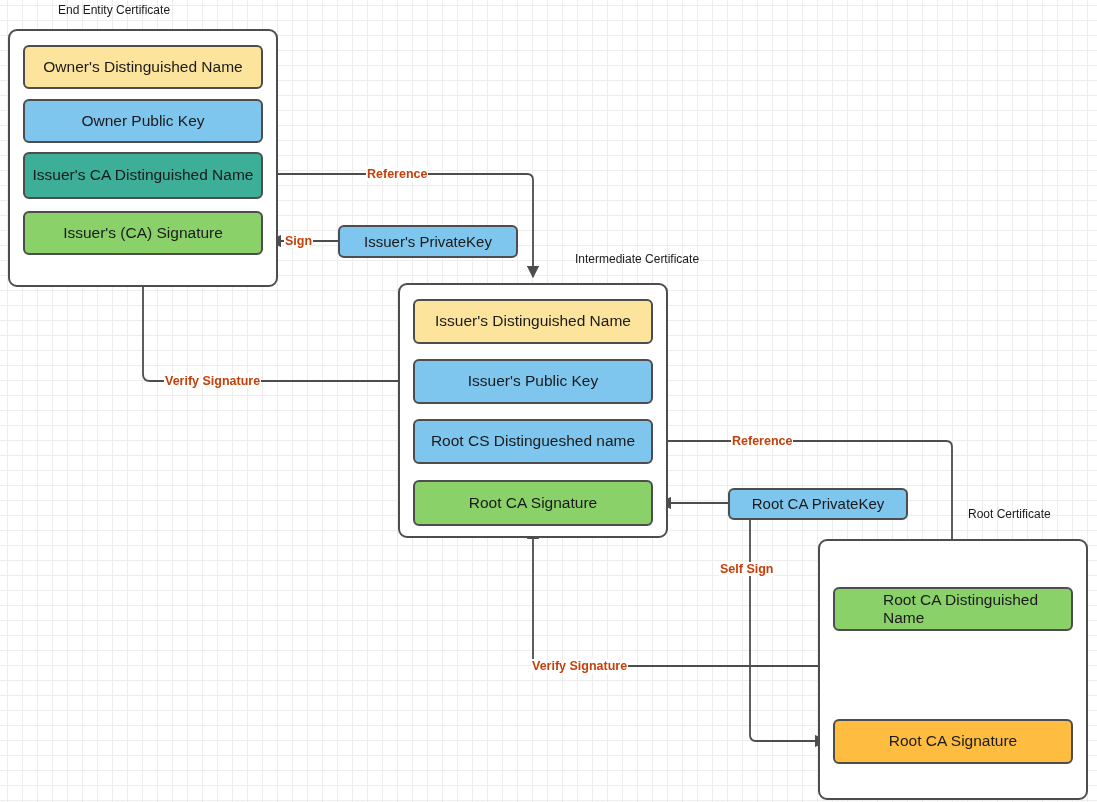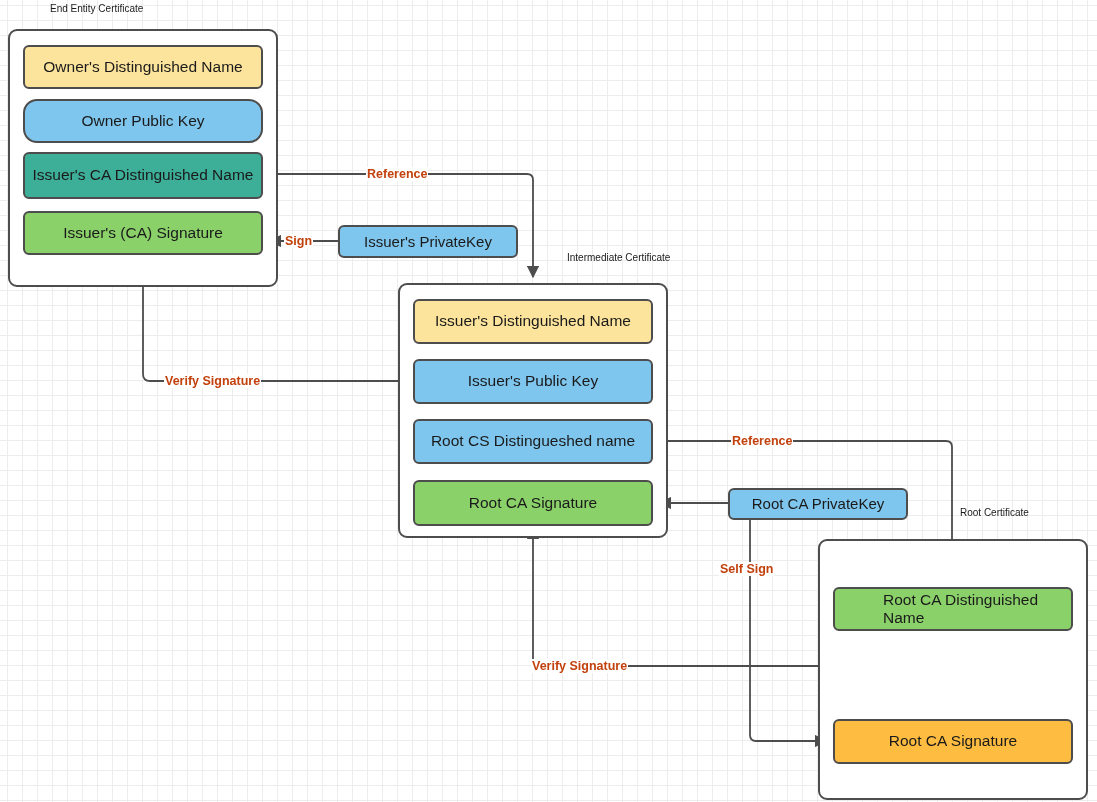--- a/index.html
+++ b/index.html
@@ -45,22 +45,23 @@
     align-items: center;
     justify-content: center;
     color: #1a1a1a;
     font-size: 15.5px;
     line-height: 1.18;
     padding: 0 6px;
   }
   .group-title {
     position: absolute;
     color: #1a1a1a;
-    font-size: 10px;
+    font-size: 12px;
     white-space: nowrap;
+    margin-left: 8px;
   }
   .edge-label {
     position: absolute;
     color: #c2410c;
     font-size: 12.5px;
     font-weight: bold;
     white-space: nowrap;
     background: #ffffff;
     padding: 0 1px;
     line-height: 14px;
@@ -94,21 +95,21 @@
   </svg>
 
   <div class="group-title" style="left:50px; top:3px;">End Entity Certificate</div>
 
   <div class="container-box" style="left:8px; top:29px; width:270px; height:258px;"></div>
 
   <div class="node" style="left:23px; top:45px; width:240px; height:44px; background:#fde49c;">
     <span>Owner's Distinguished Name</span>
   </div>
 
-  <div class="node" style="left:23px; top:99px; width:240px; height:44px; background:#7fc6ee;border-radius:14px;">
+  <div class="node" style="left:23px; top:99px; width:240px; height:44px; background:#7fc6ee;">
     <span>Owner Public  Key</span>
   </div>
 
   <div class="node" style="left:23px; top:152px; width:240px; height:47px; background:#3dae98;">
     <span>Issuer's CA Distinguished Name</span>
   </div>
 
   <div class="node" style="left:23px; top:211px; width:240px; height:44px; background:#8bd16a;">
     <span>Issuer's (CA) Signature</span>
   </div>

